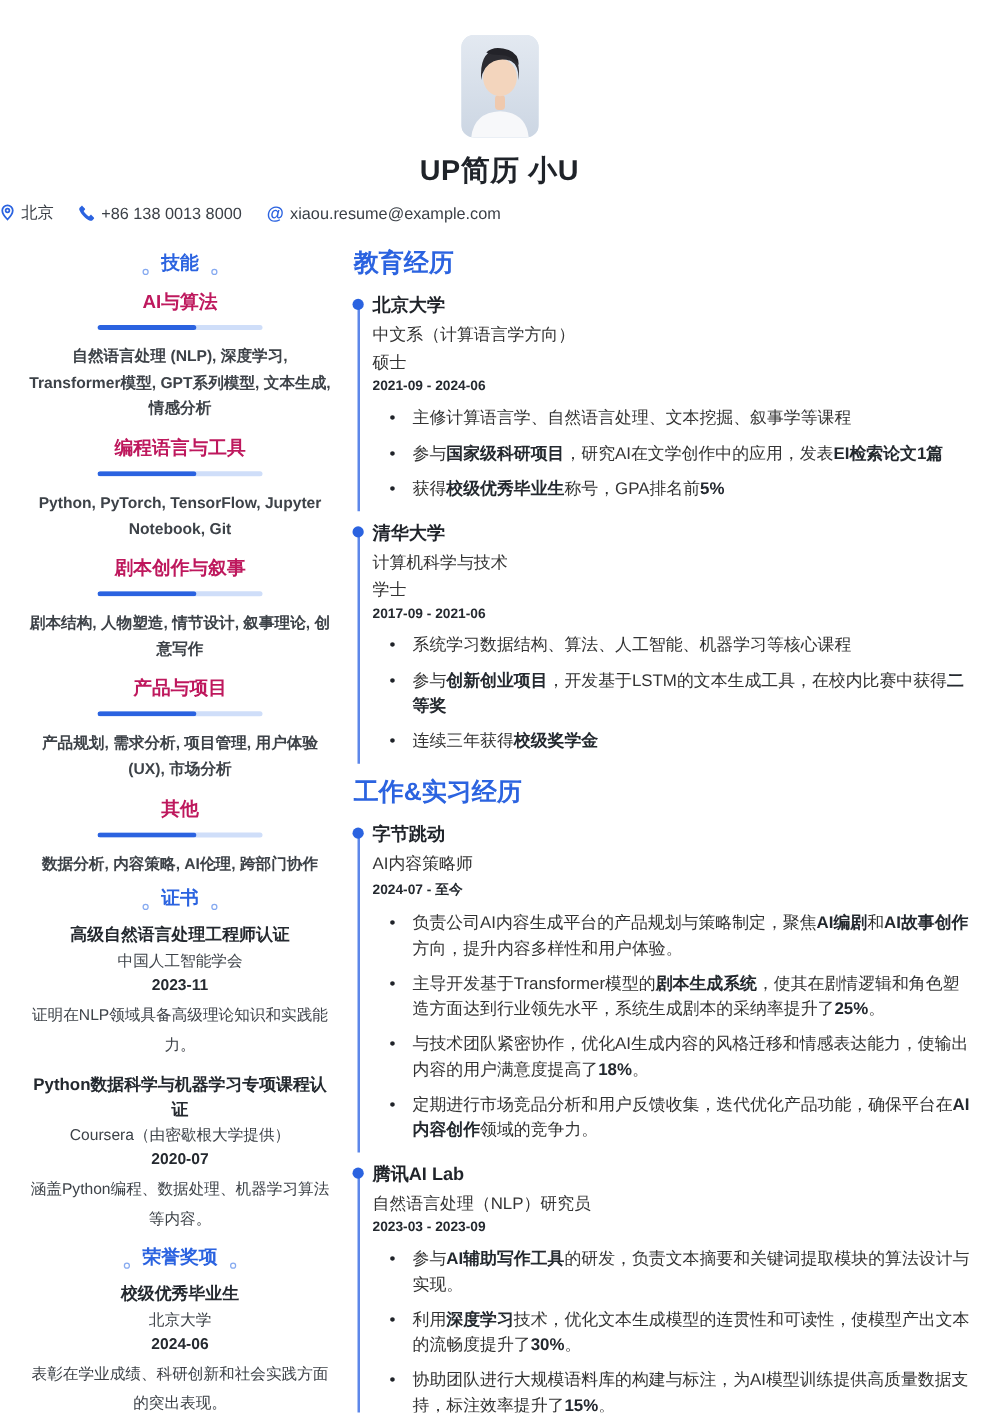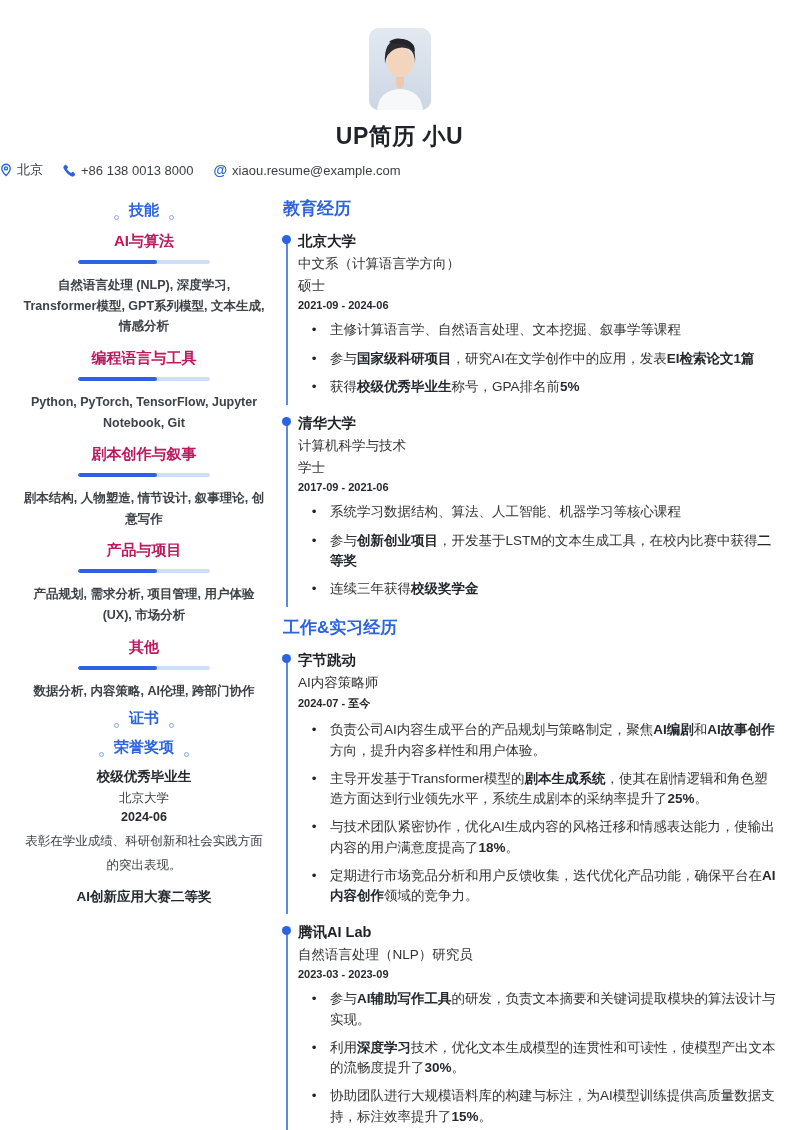--- a/index.html
+++ b/index.html
@@ -45,21 +45,21 @@
   .skill-items { font-size:12.5px; color:#3d4248; line-height:1.65; margin:0 0 4px;font-weight:bold; }
 
   .cred { margin-bottom:8px; }
   .cred-name { font-size:13.5px; font-weight:700; color:#24292f; line-height:1.45; margin-top:10px; }
   .cred-org  { font-size:12.5px; color:#3d4248; margin-top:3px; }
   .cred-date { font-size:12.5px; font-weight:700; color:#24292f; margin-top:3px; }
   .cred-desc { font-size:12.5px; color:#3d4248; line-height:1.9; margin-top:6px; }
 
   
   .section { margin-bottom:6px; }
-  .section-title { color:#2b63e0; font-size:17px; font-weight:700; margin:4px 0 12px; }
+  .section-title { color:#2b63e0; font-size:20px; font-weight:700; margin:4px 0 12px; }
   .entry { position:relative; padding-left:15px; margin-bottom:17px; }
   .tl-line { position:absolute; left:3px; top:11px; bottom:-8px; width:2px; background:#5d87ea; }
   .tl-dot  { position:absolute; left:-1px; top:3px; width:9px; height:9px; border-radius:50%; background:#2b63e0; }
   .entry-title { font-size:14.5px; font-weight:700; color:#1f2329; line-height:1.3; }
   .entry-line  { font-size:13.5px; color:#333; margin-top:4px; line-height:1.35; }
   .entry-date  { font-size:11px; font-weight:700; color:#24292f; margin-top:4px; }
   .bullets { margin-top:9px; }
   .bullet { display:flex; font-size:13.5px; line-height:1.5; margin-bottom:8px; color:#333; }
   .bdot { width:32px; flex:none; text-align:center; color:#1f2329; }
   .bullet p { margin:0; min-width:0; }
@@ -157,20 +157,34 @@
     </div>
     <p class="skill-items">数据分析, 内容策略, AI伦理, 跨部门协作</p>
   </div>
         </div>
 
       <div class="side-header">
         <span class="ring"></span>
         <span>证书</span>
         <span class="ring"></span>
       </div>
+      <div id="cert-list">
+          <div class="cred">
+    <div class="cred-name">高级自然语言处理工程师认证</div>
+    <div class="cred-org">中国人工智能学会</div>
+    <div class="cred-date">2023-11</div>
+    <div class="cred-desc">证明在NLP领域具备高级理论知识和实践能力。</div>
+  </div>
+          <div class="cred">
+    <div class="cred-name">Python数据科学与机器学习专项课程认证</div>
+    <div class="cred-org">Coursera（由密歇根大学提供）</div>
+    <div class="cred-date">2020-07</div>
+    <div class="cred-desc">涵盖Python编程、数据处理、机器学习算法等内容。</div>
+  </div>
+        </div>
 
       <div class="side-header">
         <span class="ring"></span>
         <span>荣誉奖项</span>
         <span class="ring"></span>
       </div>
       <div id="honor-list">
           <div class="cred">
     <div class="cred-name">校级优秀毕业生</div>
     <div class="cred-org">北京大学</div>

